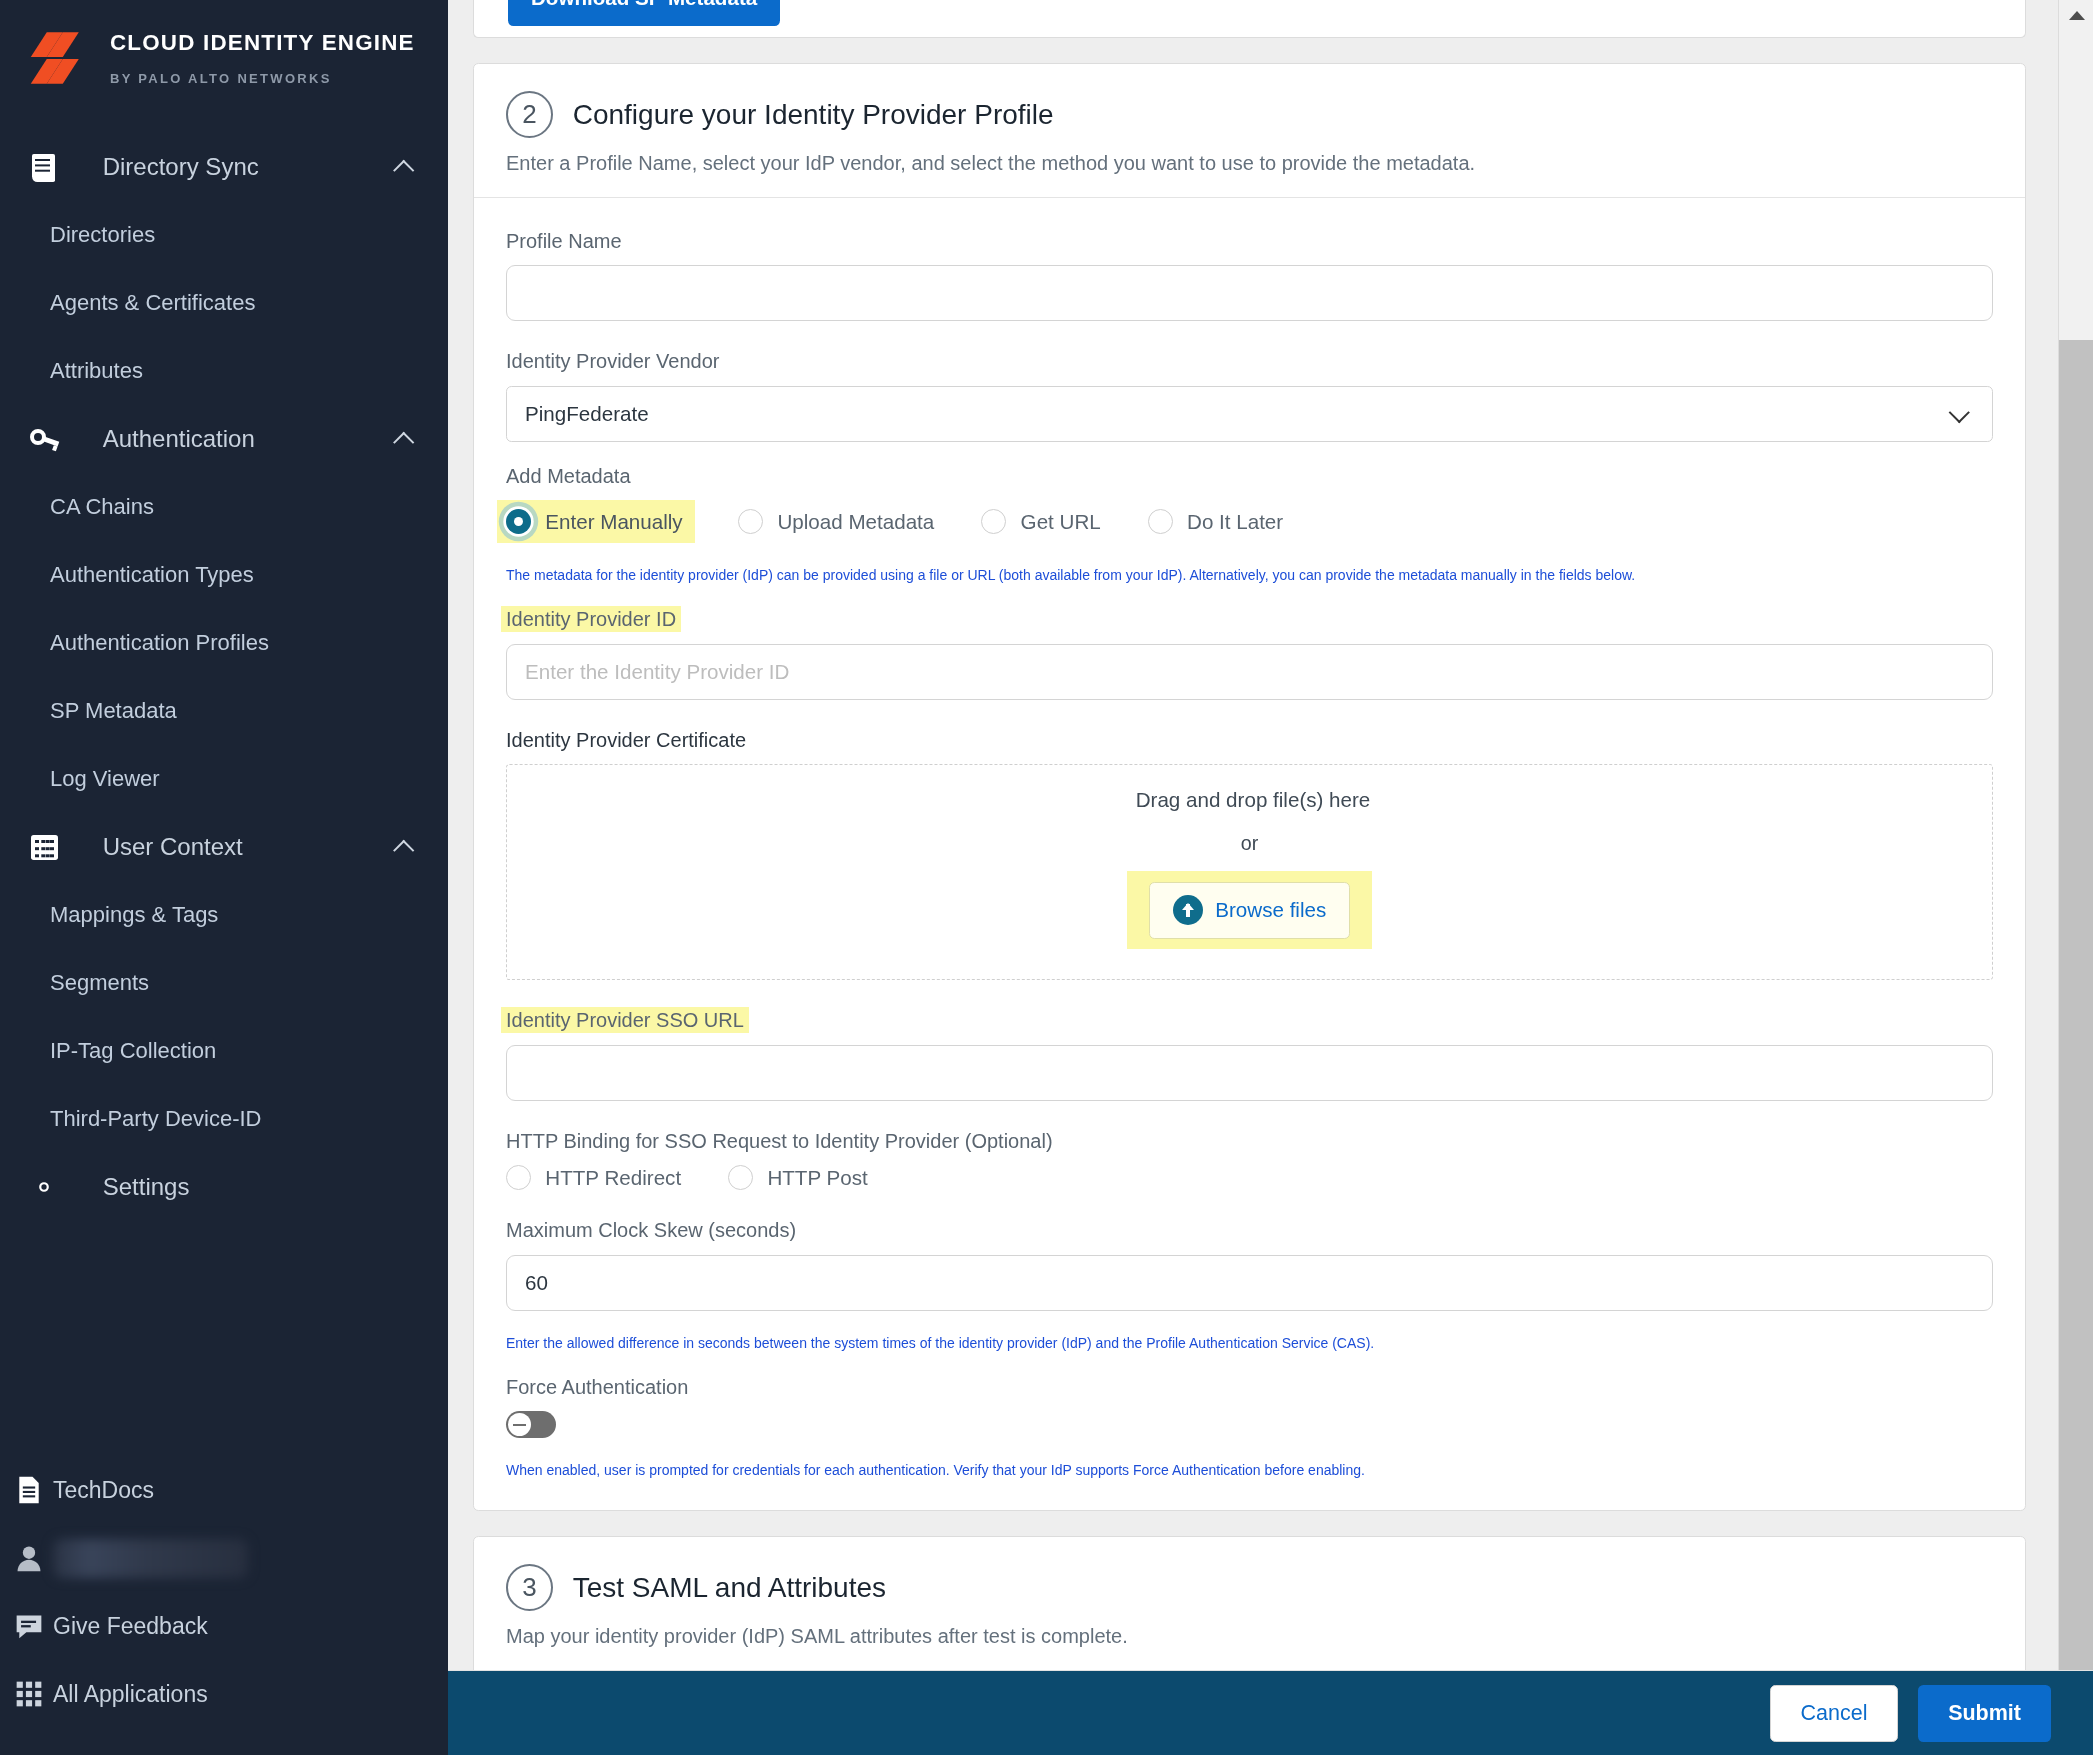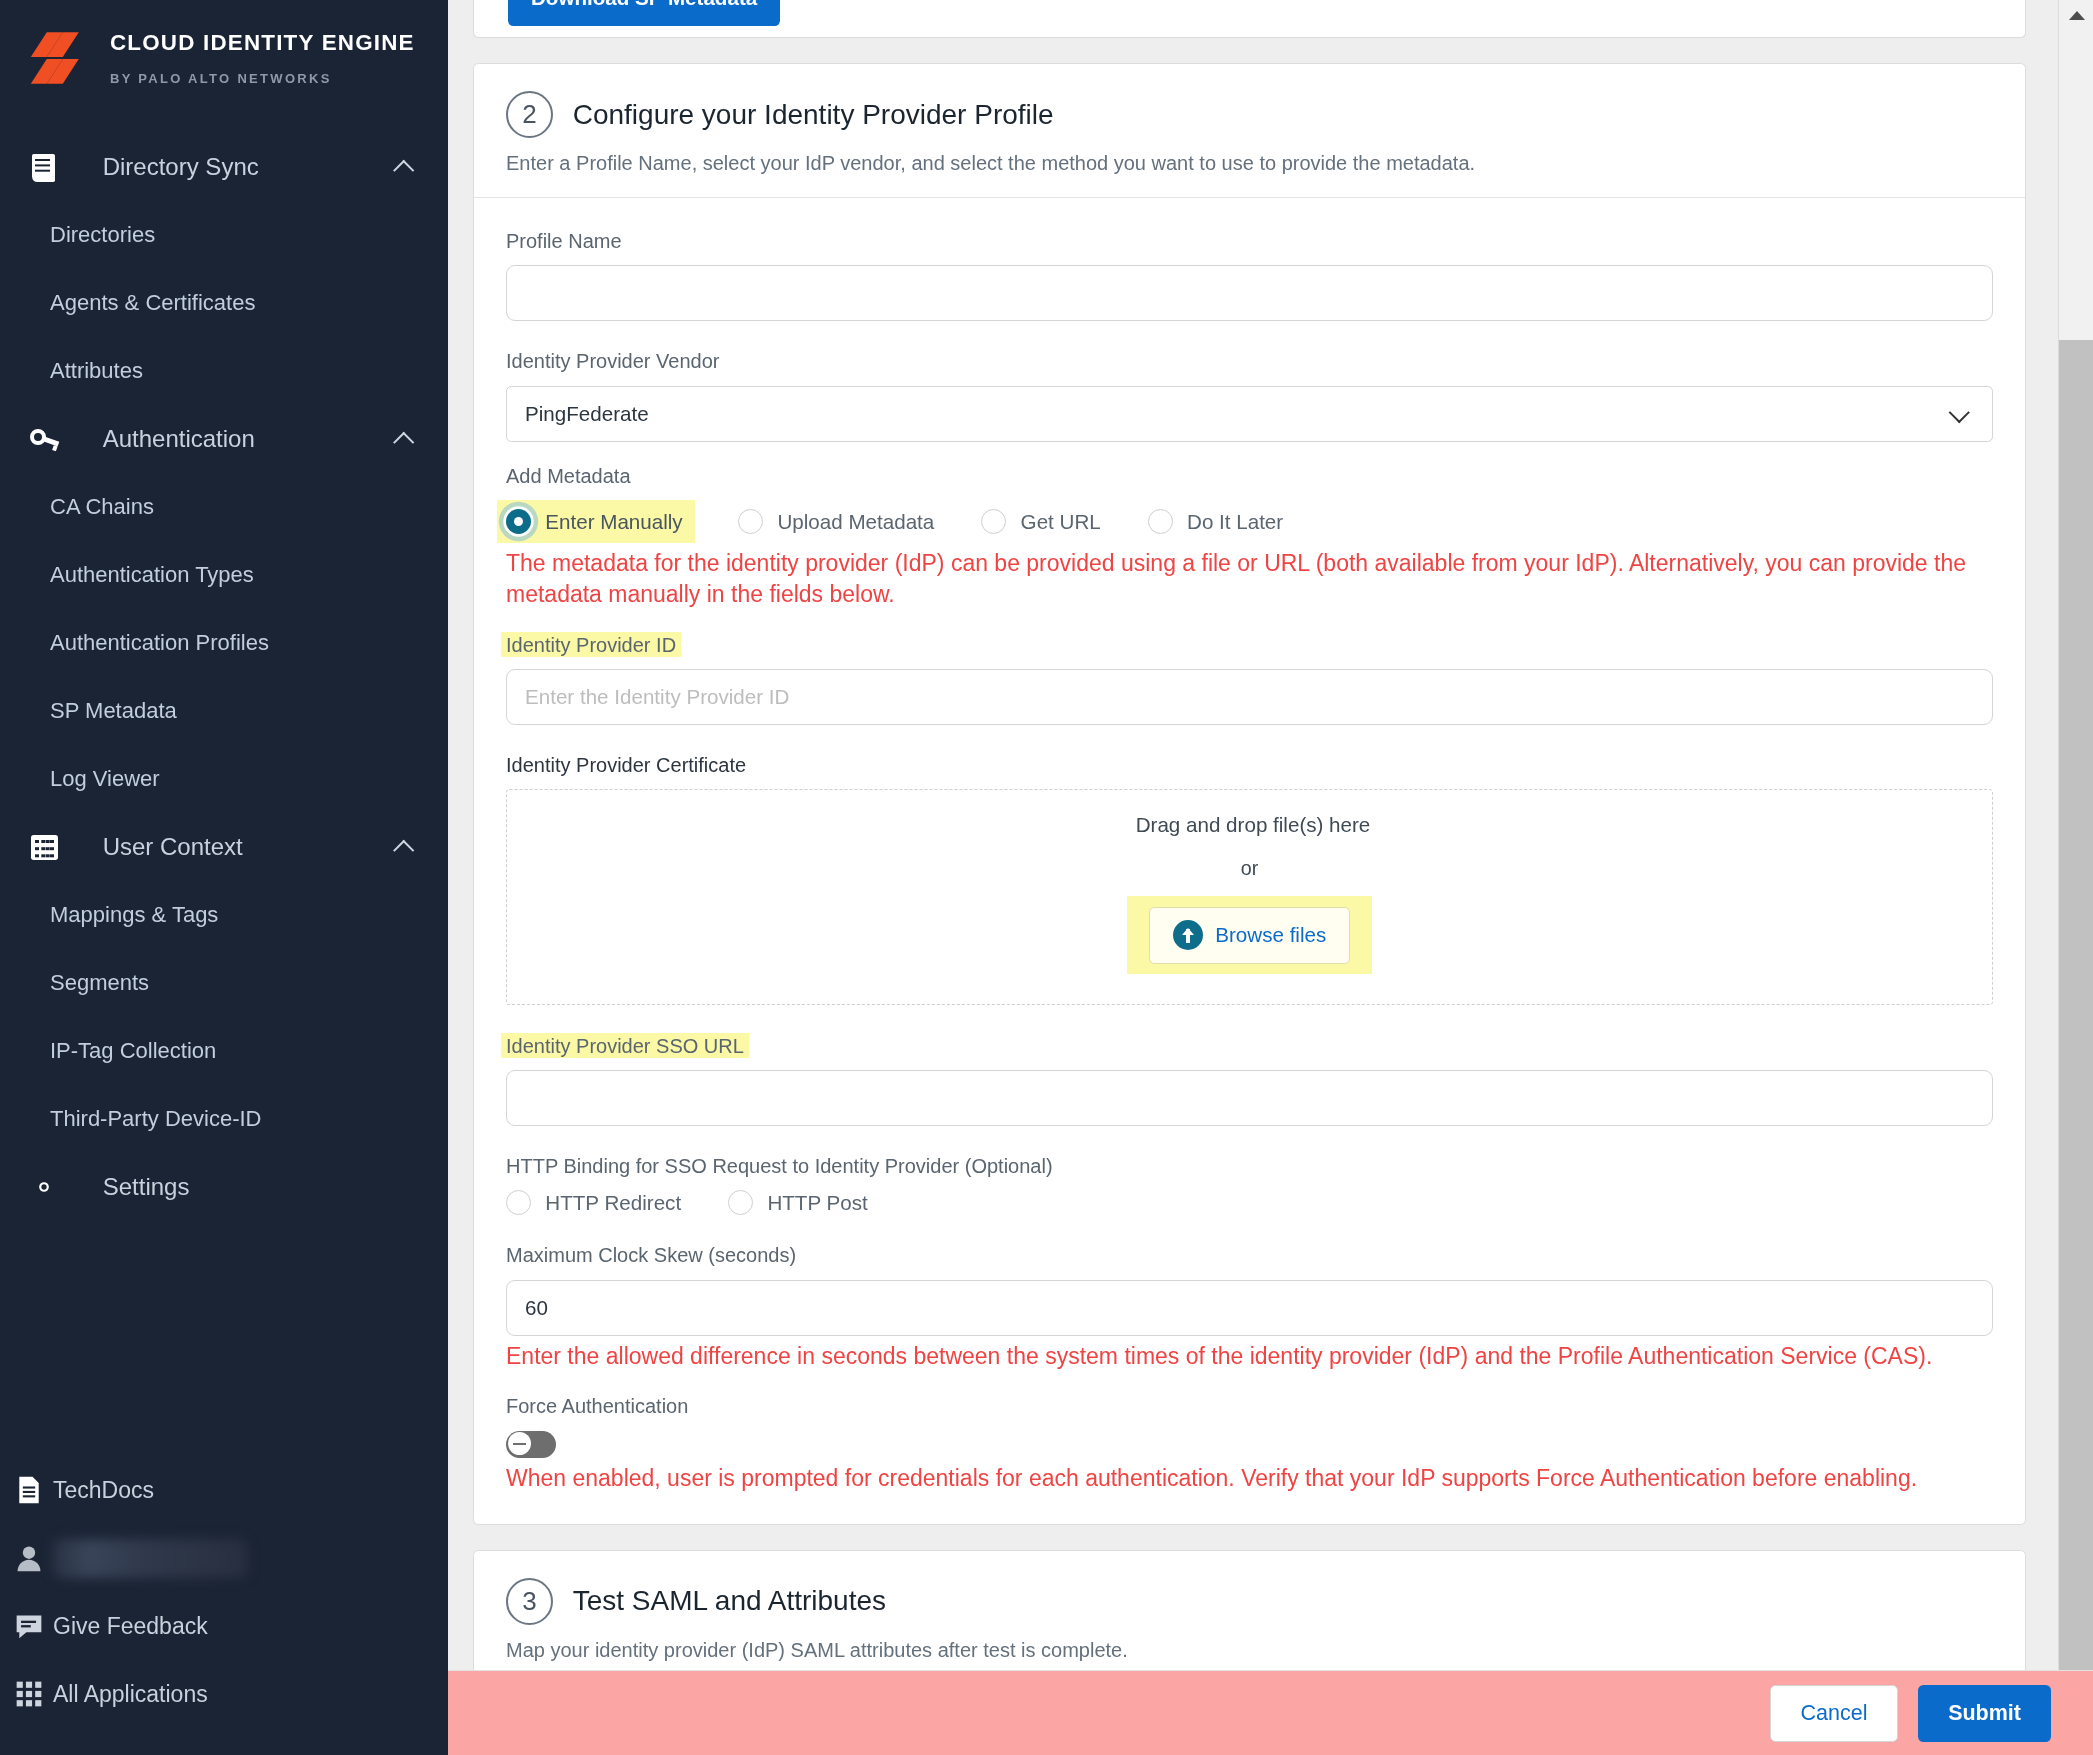--- a/index.html
+++ b/index.html
@@ -201,21 +201,21 @@
     border: none; background: #0d6c8a;
     box-shadow: 0 0 0 2.7px #fff, 0 0 0 7.2px #b8d8c2;
   }
   .radio.checked::after {
     content: ""; position: absolute; left: 8px; top: 8px;
     width: 9px; height: 9px; border-radius: 50%; background: #fff;
   }
   .radio-label { font-size: 20.6px; color: #5a6570; white-space: nowrap; }
   .radio-label.sel { color: #4a5560; }
 
-  .note { font-size: 23px; color: #ef4444; margin-top: 5px; line-height: 1.35; }
+  .note { font-size: 14px; color: #1d4ed8; margin-top: 23px; line-height: 1.35; }
 
   .dropzone {
     border: 1.8px dashed #cfcfcf; border-radius: 3.6px;
     padding: 23px 0 30px 0;
     display: flex; flex-direction: column; align-items: center; gap: 0;
   }
   .dz-line { font-size: 20.6px; color: #3f4a55; margin-left: 7px; }
   .dz-or { font-size: 19.7px; color: #3f4a55; margin: 19.7px 0 16px 0; }
   .browse-hl { background: #fbf8a6; padding: 10.7px 21.5px; }
   .browse-btn {
@@ -251,21 +251,21 @@
   }
 
   .outline-btn {
     background: #fff; border: 0.9px solid #d4d4d4; border-radius: 5.4px;
     color: #0b6bcb; font-size: 20.6px; padding: 16px 25px; cursor: pointer;
     font-family: "Liberation Sans", sans-serif;
   }
 
   .footer {
     position: absolute; left: 0; right: 0; bottom: 0; height: 85px;
-    background: #fca5a5; border-top: 0.9px solid #e2e2e2;
+    background: #0c4a6e; border-top: 0.9px solid #e2e2e2;
     display: flex; align-items: center; justify-content: flex-end;
     gap: 19.7px; padding-right: 43px;
   }
   .btn-cancel {
     background: #fff; border: 0.9px solid #d4d4d4; border-radius: 5.4px;
     color: #0b6bcb; font-size: 21.5px; padding: 15px 30px; cursor: pointer;
     font-family: "Liberation Sans", sans-serif;
   }
   .btn-submit {
     background: #0b6bcb; border: none; border-radius: 5.4px;

